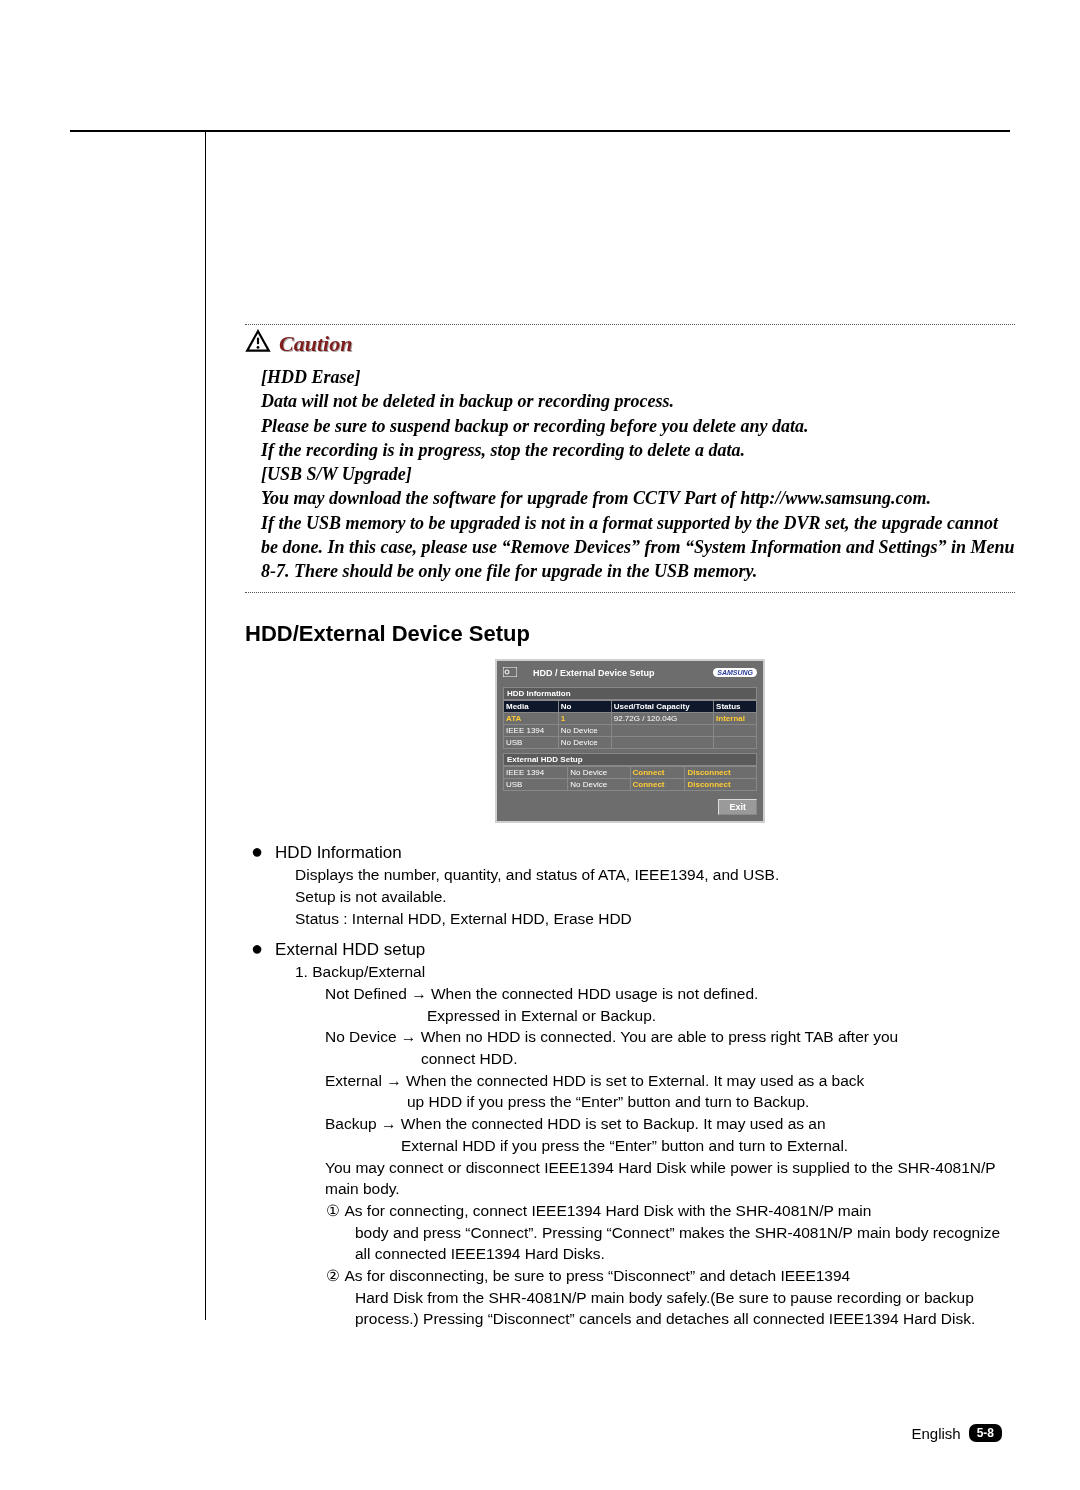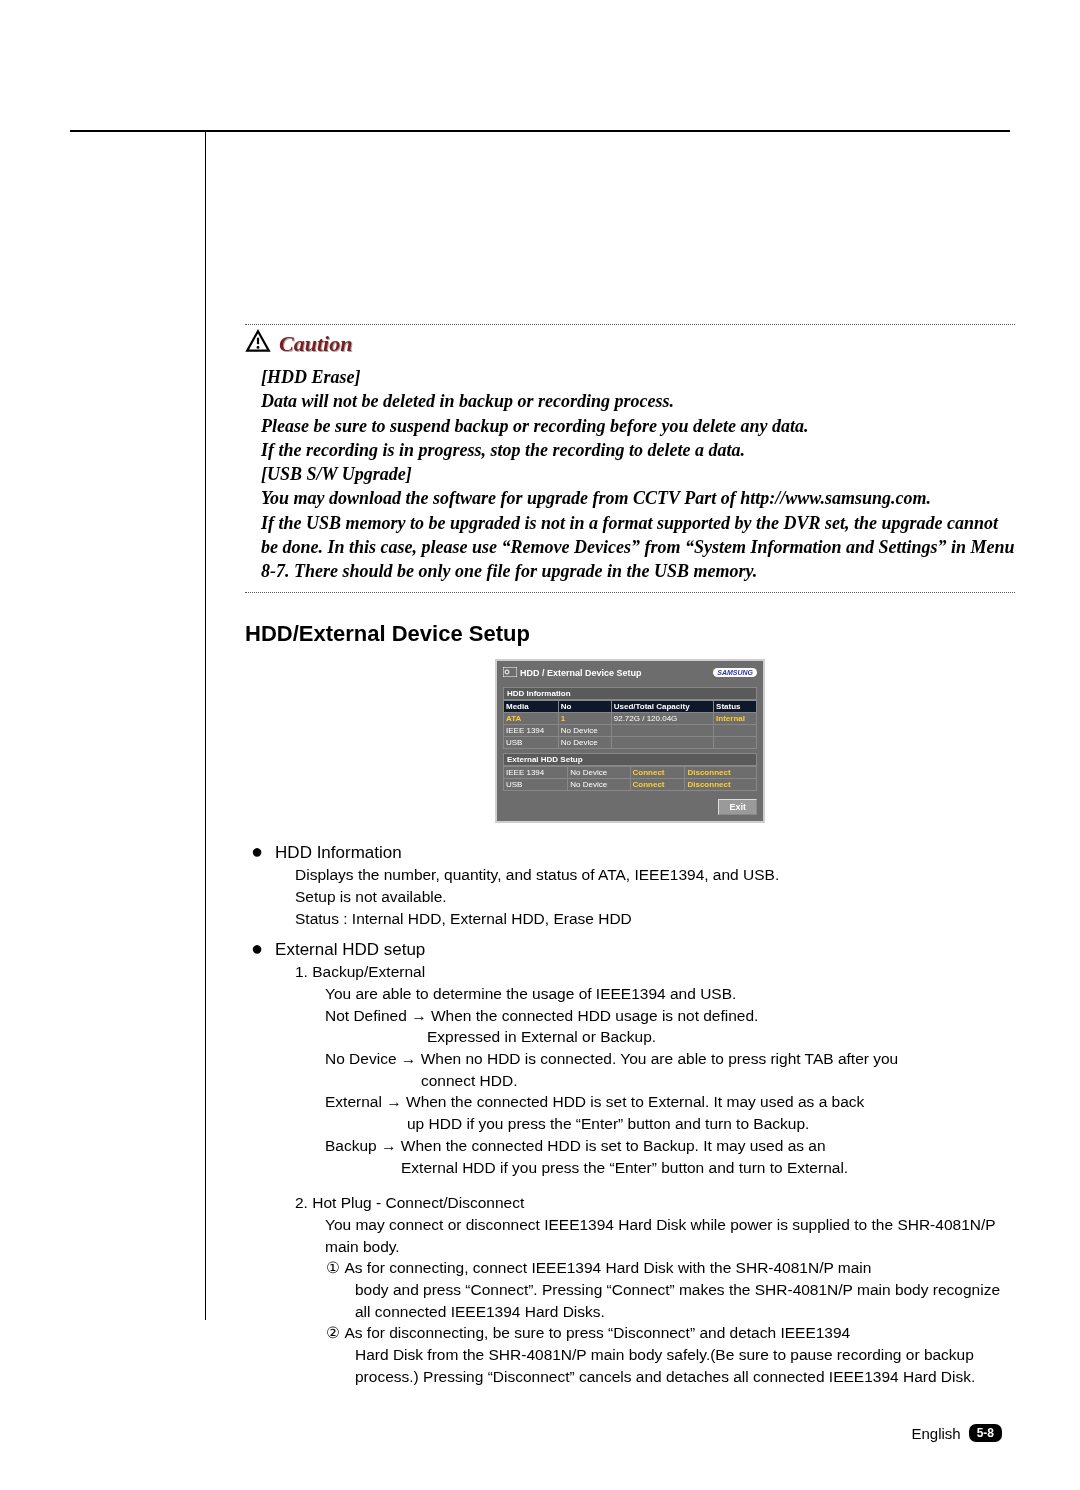--- a/index.html
+++ b/index.html
@@ -75,21 +75,21 @@
     font-size: 9px;
     color: #fff;
     padding: 6px;
   }
   .dvr-titlebar {
     display: flex;
     align-items: center;
     justify-content: space-between;
     padding-bottom: 4px;
   }
-  .dvr-titlebar .t { display:flex; align-items:center; gap:3px; font-weight:bold; font-size:9px;}
+  .dvr-titlebar .t { display:flex; align-items:center; gap:16px; font-weight:bold; font-size:9px;}
   .samsung-badge {
     background:#fff; color:#2a3a9a; font-weight:bold; font-size:7px;
     padding:1px 4px; border-radius:6px; font-style:italic;
   }
   .dvr-subhead {
     background:#5a5a5a; border:1px solid #888; font-size:8px;
     padding:1px 3px; margin-top:4px; font-weight:bold;
   }
   table.dvr {
     width:100%; border-collapse:collapse; font-size:8px;
@@ -239,21 +239,20 @@
 
     <div class="bullet-row">
       <span class="bullet-dot">●</span>
       <span class="bullet-title">External HDD setup</span>
     </div>
 
     <div class="sub">
       <span>1.</span>
       <span>Backup/External</span>
     </div>
-    <div class="sub2">You are able to determine the usage of IEEE1394 and USB.</div>
 
     <div class="sub2">
       <span>Not Defined</span> →
       <span>When the connected HDD usage is not defined.</span>
     </div>
     <div class="sub2" style="padding-left:102px">Expressed in External or Backup.</div>
 
     <div class="sub2">
       <span>No Device</span> →
       <span>When no HDD is connected. You are able to press right TAB after you</span>
@@ -265,24 +264,20 @@
       <span>When the connected HDD is set to External. It may used as a back</span>
     </div>
     <div class="sub2" style="padding-left:82px">up HDD if you press the “Enter” button and turn to Backup.</div>
 
     <div class="sub2">
       <span>Backup</span> →
       <span>When the connected HDD is set to Backup. It may used as an</span>
     </div>
     <div class="sub2" style="padding-left:76px">External HDD if you press the “Enter” button and turn to External.</div>
 
-    <div class="sub" style="margin-top:14px">
-      <span>2.</span>
-      <span>Hot Plug - Connect/Disconnect</span>
-    </div>
     <div class="sub2">You may connect or disconnect IEEE1394 Hard Disk while power is supplied to the SHR-4081N/P main body.</div>
 
     <div class="sub2">
       <span class="circ">①</span>
       <span>As for connecting, connect IEEE1394 Hard Disk with the SHR-4081N/P main</span>
     </div>
     <div class="sub3">body and press “Connect”. Pressing “Connect” makes the SHR-4081N/P main body recognize all connected IEEE1394 Hard Disks.</div>
 
     <div class="sub2">
       <span class="circ">②</span>

